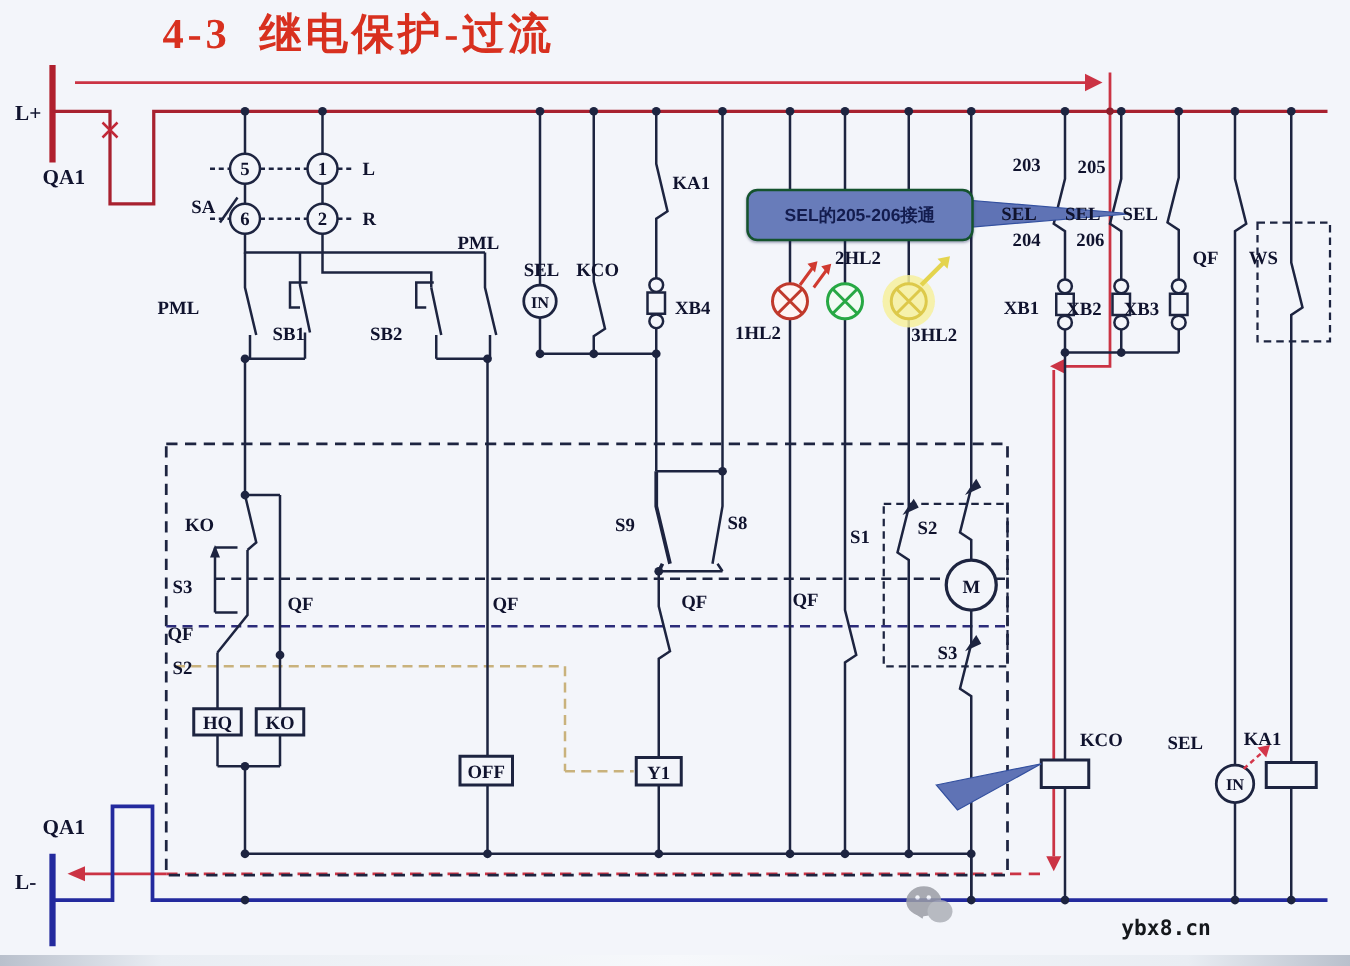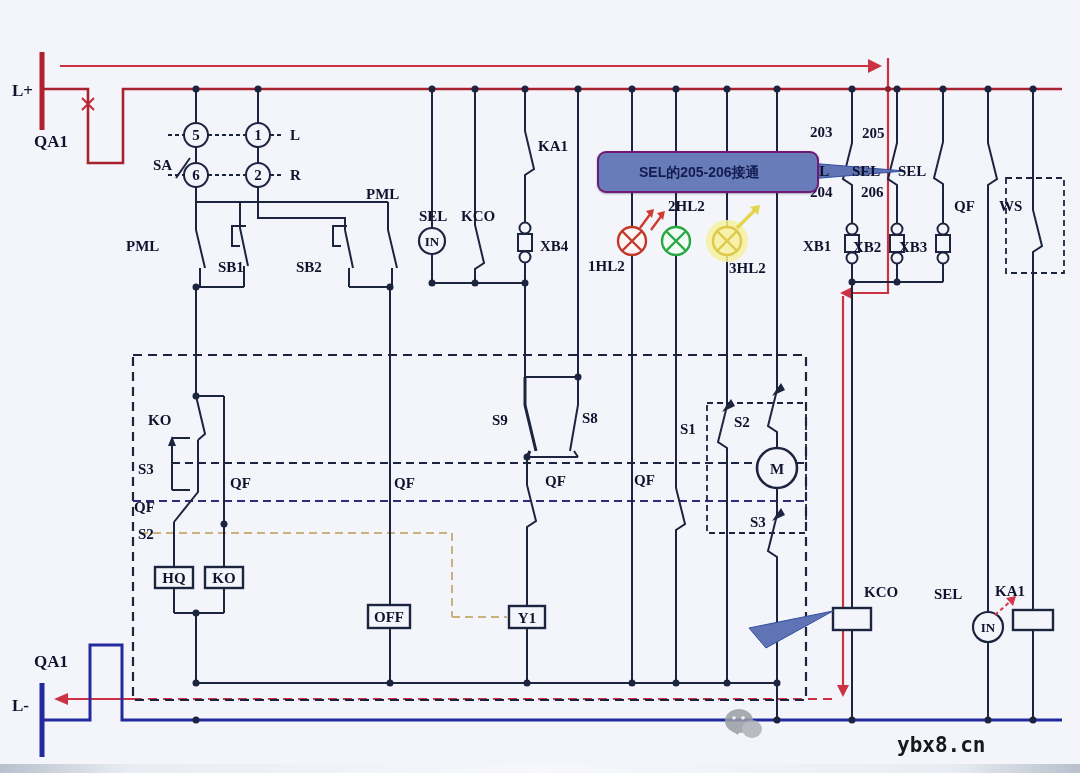--- a/index.html
+++ b/index.html
@@ -5,29 +5,29 @@
   html,body{margin:0;padding:0;background:#e9edf4;}
   #stage{position:relative;width:1080px;height:773px;background:#f3f5fa;overflow:hidden;
          font-family:"Liberation Serif",serif;}
   #schematic{position:absolute;left:0;top:0;}
   .t{font-family:"Liberation Serif",serif;font-weight:bold;fill:#10132e;font-size:15px;}
   .t17{font-size:17px;}
   .t13{font-size:13px;}
   .mid{text-anchor:middle;}
   #page-title{position:absolute;left:130px;top:4px;font-size:34px;font-weight:bold;
       color:#d8301f;letter-spacing:3px;white-space:pre;}
-  .callout{position:absolute;background:#687cba;border:2px solid #701a75;border-radius:9px;
-      color:#131c4e;font-weight:bold;font-size:14px;
-      font-family:"Liberation Sans",sans-serif;box-shadow:0 1px 2px rgba(20,30,80,.35);padding-left:40px;}
+  .callout{position:absolute;background:#687cba;border:2px solid #14532d;border-radius:9px;
+      color:#131c4e;font-weight:bold;font-size:14px;text-align:center;
+      font-family:"Liberation Sans",sans-serif;box-shadow:0 1px 2px rgba(20,30,80,.35);}
   #callout-sel{left:597px;top:151px;width:178px;height:38px;line-height:38px;}
   #callout-kco{left:643px;top:621px;width:112px;height:42px;line-height:42px;}
   #watermark{position:absolute;left:724px;top:708px;display:flex;align-items:center;
       color:#a2a6af;opacity:.85;font-family:"Liberation Sans",sans-serif;}
   #watermark .wm-text{font-size:25px;letter-spacing:4px;margin-left:8px;}
-  #site-mark{position:absolute;left:897px;top:733px;font-size:21px;font-weight:bold;
+  #site-mark{position:absolute;left:897px;top:733px;font-size:17px;font-weight:bold;
       color:#15181c;font-family:"DejaVu Sans Mono",monospace;}
   #bottom-strip{position:absolute;left:0;bottom:0;width:1080px;height:9px;
       background:linear-gradient(to right,#b9c0cc,#e9edf3 12%,#f6f8fb 50%,#e9edf3 88%,#b9c0cc);}
 </style>
 </head>
 <body>
 
 <div id="stage">
 
 <svg id="schematic" width="1080" height="773" viewBox="0 0 1080 773">
@@ -296,20 +296,21 @@
     <text class="t mid t13" x="988" y="632">IN</text>
     <text class="t t17" x="34" y="667">QA1</text>
     <text class="t t17" x="12" y="711">L-</text>
     <text class="t mid" x="174" y="583">HQ</text>
     <text class="t mid" x="224" y="583">KO</text>
     <text class="t mid" x="389" y="622">OFF</text>
     <text class="t mid" x="527" y="623">Y1</text>
   </g>
 </svg>
 
+<div id="page-title">4-3  继电保护-过流</div>
 
 <div class="callout" id="callout-sel">SEL的205-206接通</div>
 
 <div id="watermark">
   <svg width="40" height="34" viewBox="0 0 40 34">
     <ellipse cx="15" cy="13" rx="14" ry="12" fill="#9b9ea6"></ellipse>
     <ellipse cx="28" cy="21" rx="10" ry="9" fill="#adb0b8"></ellipse>
     <circle cx="10" cy="10" r="1.8" fill="#f3f5fa"></circle>
         <circle cx="19" cy="10" r="1.8" fill="#f3f5fa"></circle>
     <polygon points="8,23 14,27 16,21" fill="#9b9ea6"></polygon>

